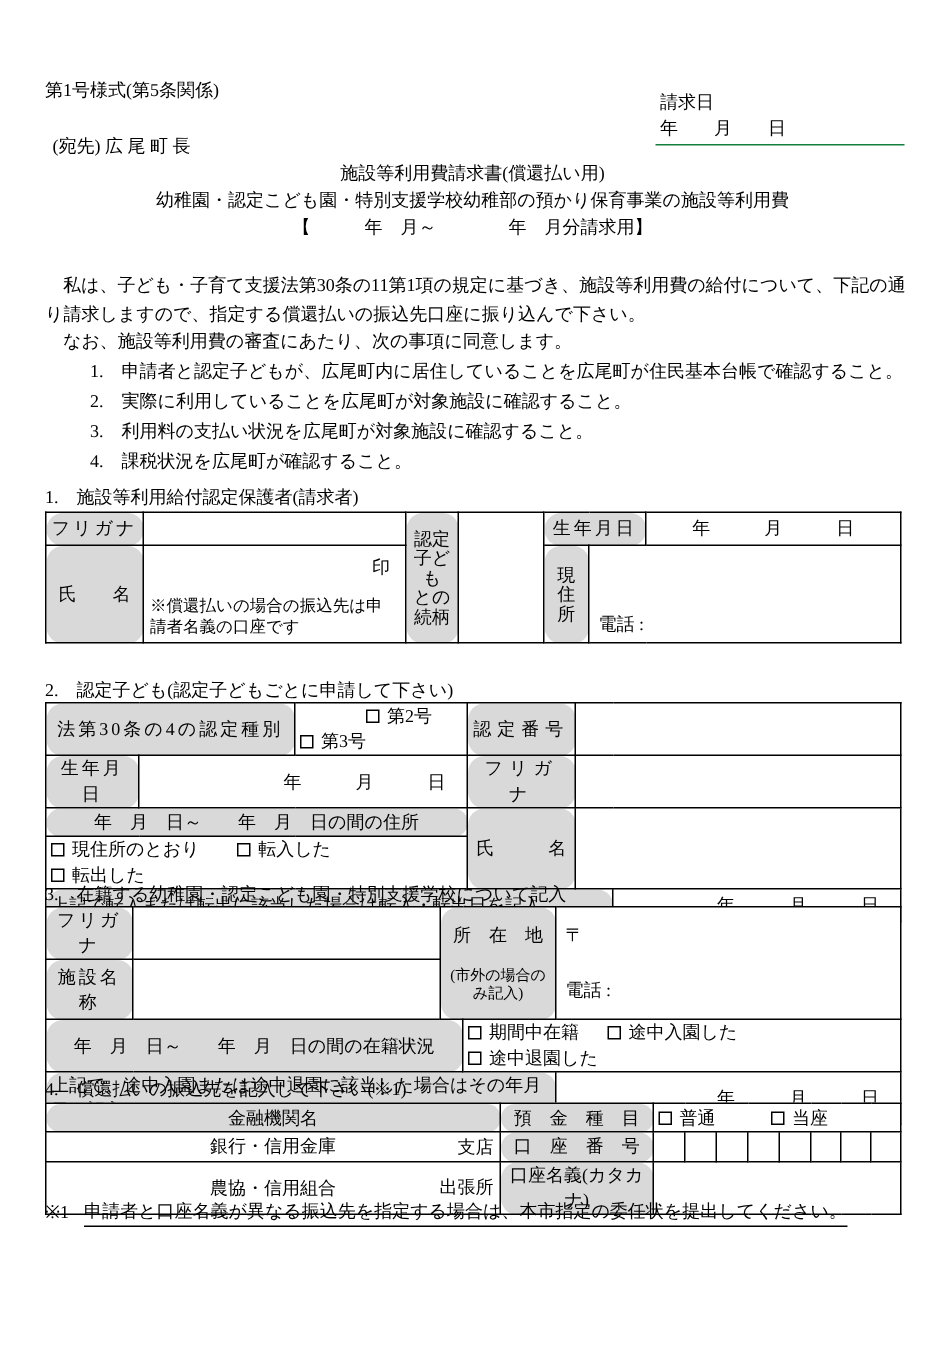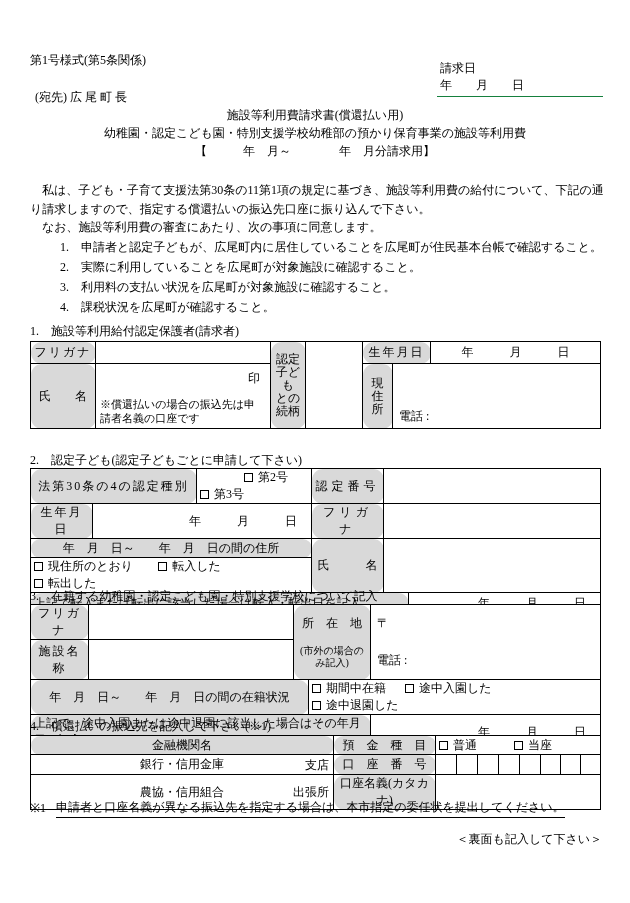--- a/index.html
+++ b/index.html
@@ -284,15 +284,14 @@
       <td class="dot-t" colspan="8"></td>
     </tr>
   </tbody>
     </table>
 
   <div class="abs foot" style="left:30px;top:799px">
     <span>※1</span>
     <span class="ul">申請者と口座名義が異なる振込先を指定する場合は、本市指定の委任状を提出してください。</span>
   </div>
 
-  <div class="abs" style="right:28px;top:831px">＜裏面も記入して下さい＞</div>
 
 </div>
 
 </body></html>

